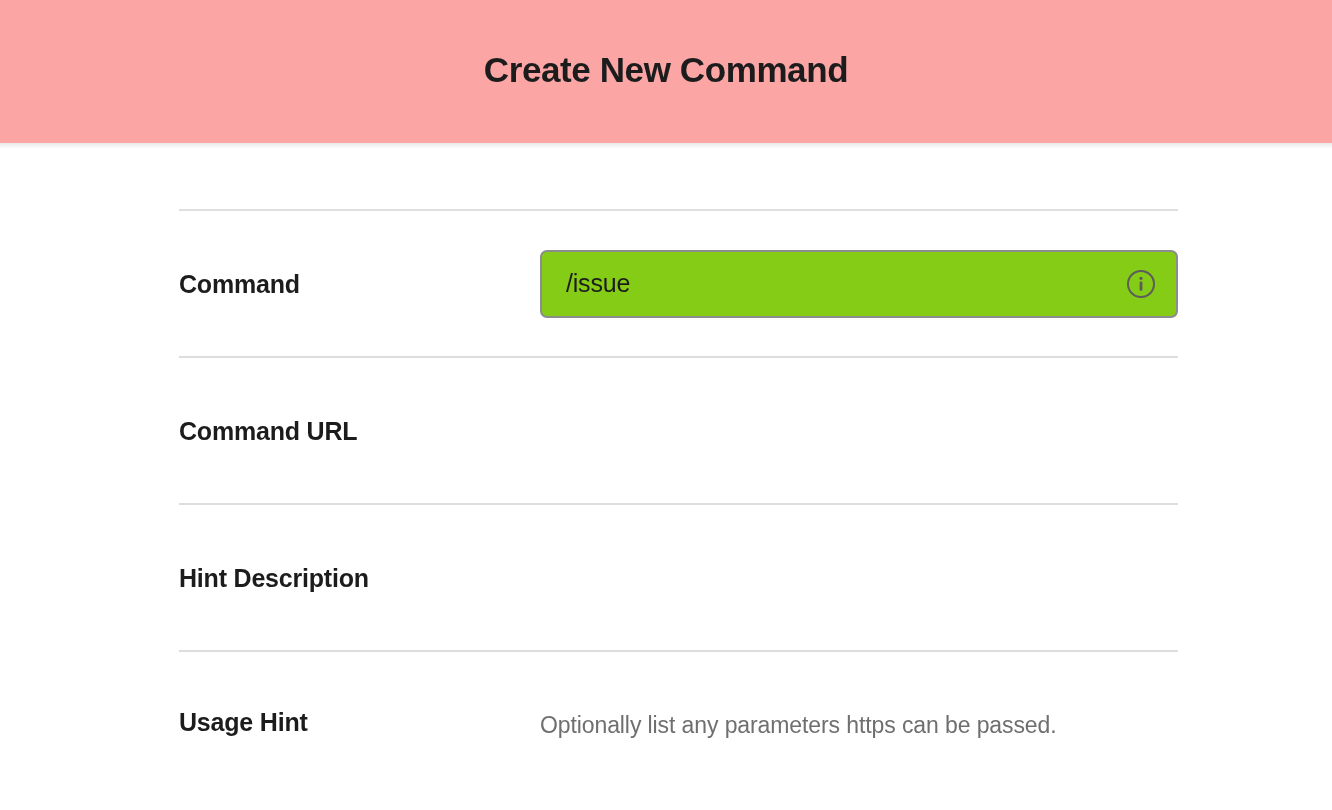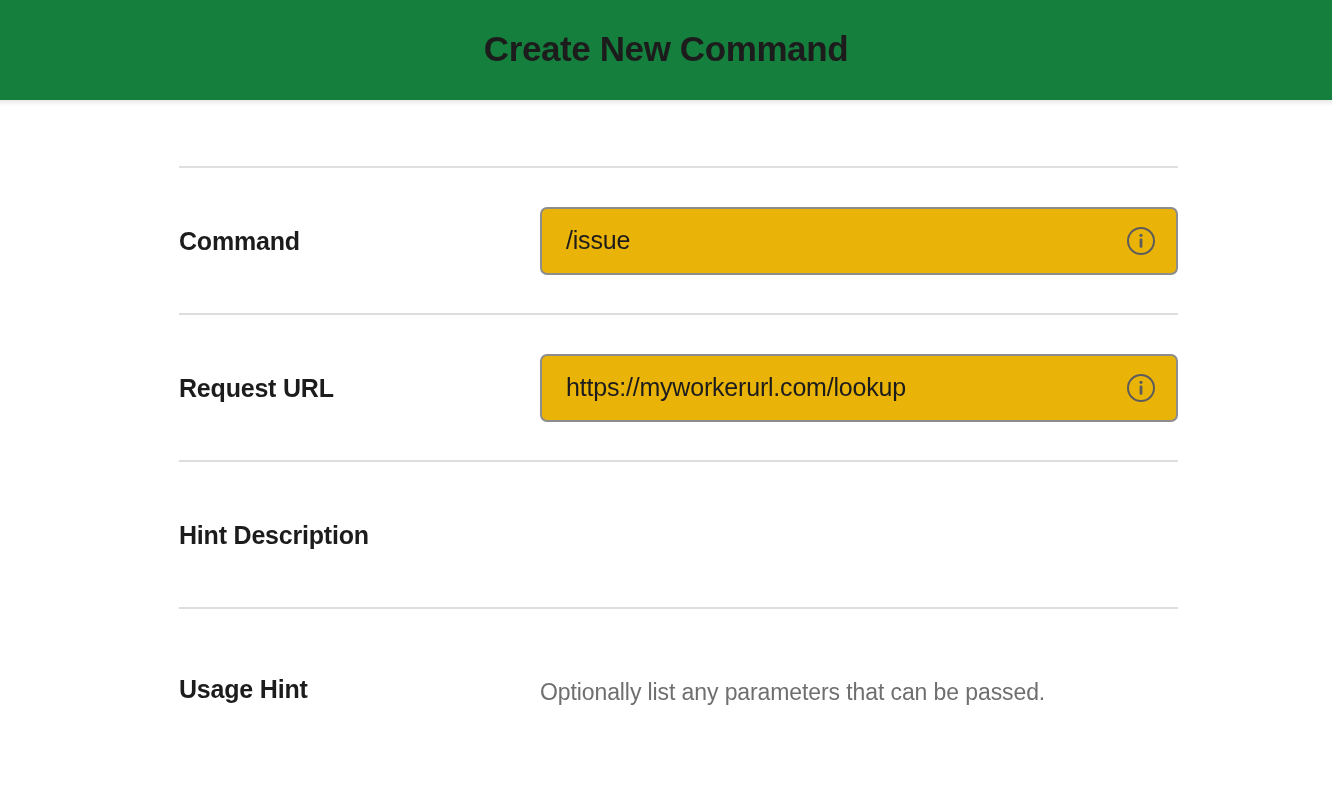--- a/index.html
+++ b/index.html
@@ -11,22 +11,22 @@
     height: 810px;
     background: #ffffff;
     font-family: "Liberation Sans", sans-serif;
     -webkit-font-smoothing: antialiased;
     overflow: hidden;
   }
 
   
   .modal-header {
     position: relative;
-    height: 100px;
-    background: #15803d;
+    height: 143px;
+    background: #fca5a5;
     display: flex;
     align-items: center;
     justify-content: center;
     box-sizing: border-box;
   }
   .modal-header::after {
     content: "";
     position: absolute;
     left: 0;
     right: 0;
@@ -69,21 +69,21 @@
 
   .row-inner {
     display: flex;
     align-items: center;
     width: 100%;
     height: 145px;
   }
   .form-row:last-child .row-inner {
     height: auto;
     align-items: flex-start;
-    padding-top: 45px;
+    padding-top: 35px;
   }
 
   .field-label {
     width: 361px;           
     flex: 0 0 361px;
     font-size: 25px;
     font-weight: bold;
     color: #1d1c1d;
     letter-spacing: -0.2px;
     line-height: 1.2;
@@ -98,21 +98,21 @@
     flex: 1 1 auto;
     min-width: 0;
   }
 
   .input-wrap {
     position: relative;
     width: 638px;           
     height: 68px;
     border: 2px solid #8d8d8d;
     border-radius: 7px;
-    background: #eab308;
+    background: #84cc16;
     box-sizing: border-box;
     display: flex;
     align-items: center;
   }
   .text-input {
     border: none;
     outline: none;
     background: transparent;
     font-family: "Liberation Sans", sans-serif;
     font-size: 25px;
@@ -173,45 +173,33 @@
                 <rect x="13.6" y="12.6" width="2.8" height="9.2" rx="1.1" fill="#5c5c5c"></rect>
               </svg>
             </span>
           </div>
         </div>
       </div>
     </div>
 
     <div class="form-row">
       <div class="row-inner">
-        <div class="field-label">Request URL</div>
-        <div class="field-control">
-          <div class="input-wrap">
-            <input class="text-input" type="text" value="https://myworkerurl.com/lookup" style="">
-            <span class="info-icon">
-              <svg width="30" height="30" viewBox="0 0 30 30" aria-hidden="true">
-                <circle cx="15" cy="15" r="13" fill="none" stroke="#5c5c5c" stroke-width="2"></circle>
-                <circle cx="15" cy="9.3" r="1.6" fill="#5c5c5c"></circle>
-                <rect x="13.6" y="12.6" width="2.8" height="9.2" rx="1.1" fill="#5c5c5c"></rect>
-              </svg>
-            </span>
-          </div>
-        </div>
+        <div class="field-label">Command URL</div>
       </div>
     </div>
 
     <div class="form-row">
       <div class="row-inner">
         <div class="field-label">Hint Description</div>
       </div>
     </div>
 
     <div class="form-row">
       <div class="row-inner">
         <div class="field-label">Usage Hint</div>
         <div class="field-control">
-          <div class="help-text">Optionally list any parameters that can be passed.</div>
+          <div class="help-text">Optionally list any parameters https can be passed.</div>
         </div>
       </div>
     </div>
 
   </div>
 </div>
 
 </body></html>

